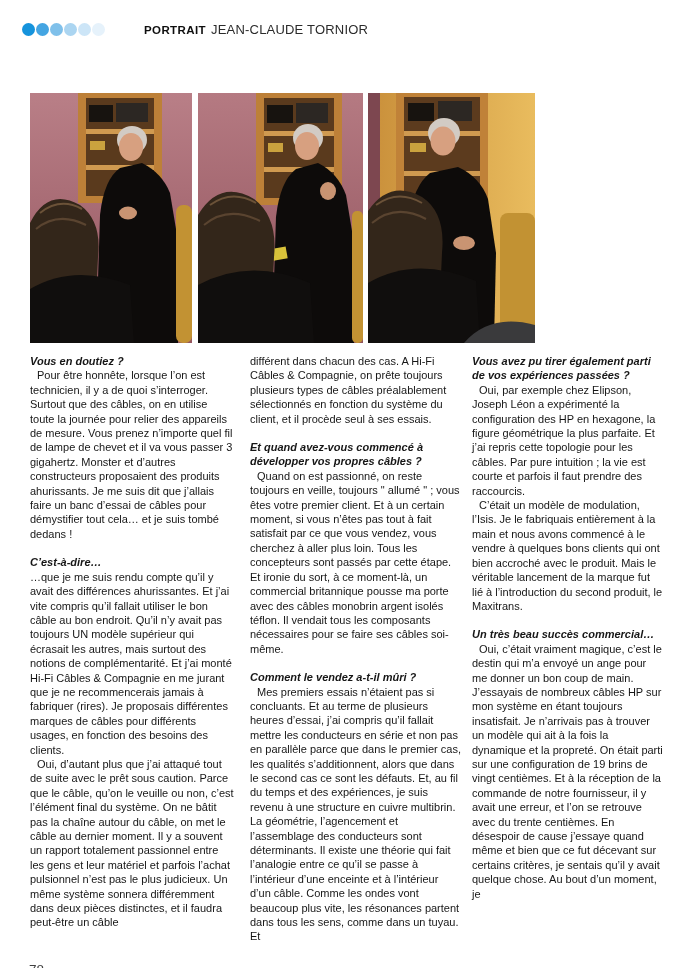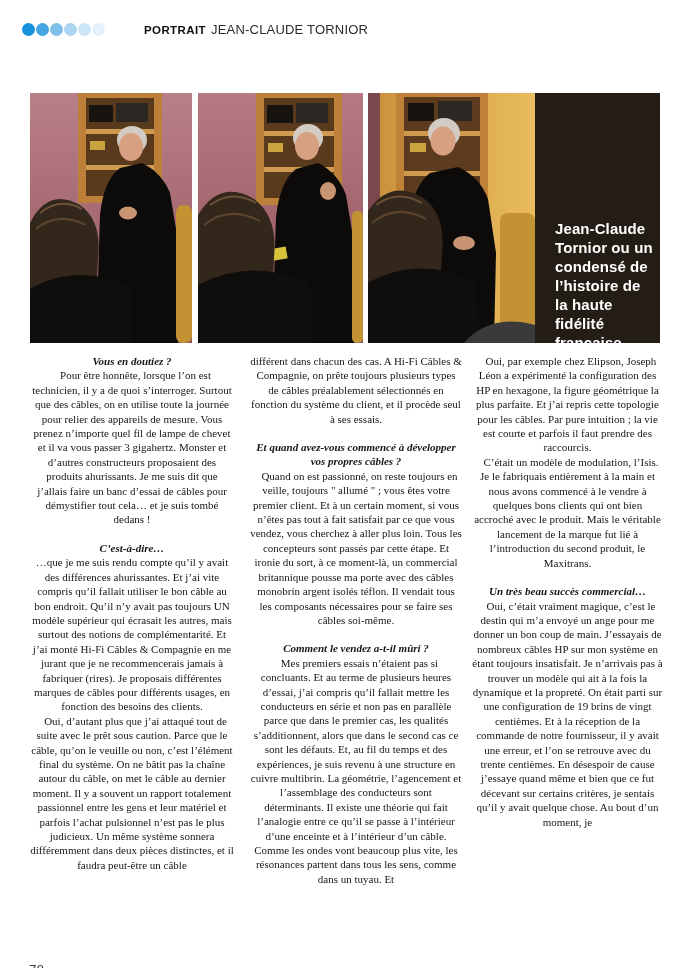--- a/index.html
+++ b/index.html
@@ -15,21 +15,21 @@
   
   .photos{position:absolute;left:30px;top:93px;display:flex;align-items:flex-start;}
   .photo{display:block;height:250px;}
   .ph1{margin-right:6px;}
   .ph2{margin-right:5px;}
   .caption-box{
     width:125px;height:250px;background:#241d15;color:#ffffff;box-sizing:border-box;
     padding:126px 4px 0 20px;font-weight:bold;font-size:15px;line-height:19px;letter-spacing:.1px;
   }
   
-  .col{position:absolute;top:354px;font-size:11px;line-height:14.4px;color:#161616;text-align:center;font-family:Liberation Serif, serif;}
+  .col{position:absolute;top:354px;font-size:11px;line-height:14.4px;color:#161616;text-align:left;}
   #col1{left:30px;width:204px;}
   #col2{left:250px;width:212px;}
   #col3{left:472px;width:191px;}
   .q-heading{font-weight:bold;font-style:italic;margin-top:14px;}
   .col > .q-heading:first-child{margin-top:0;}
   .para{text-indent:7px;}
   .para.cont{text-indent:0;}
   .page-num{position:absolute;left:29px;top:962px;font-size:13.5px;color:#404040;}
 </style>
 </head>
@@ -127,39 +127,37 @@
     <ellipse cx="96" cy="150" rx="11" ry="7" fill="#c99472"></ellipse>
     <rect x="132" y="120" width="35" height="130" rx="8" fill="#c29233"></rect>
     <rect x="48" y="142" width="24" height="11" fill="#d8c23a" transform="rotate(-8 48 142)"></rect>
     <path d="M0 250 L0 118 Q22 86 54 104 Q78 120 74 160 L70 250 Z" fill="#33261a"></path>
     <path d="M8 112 Q30 96 54 110" stroke="#6b5238" stroke-width="2" fill="none"></path>
     <path d="M4 130 Q28 110 58 126" stroke="#5a4430" stroke-width="2" fill="none"></path>
     <path d="M0 250 L0 190 Q48 162 108 188 L112 250 Z" fill="#100e0d"></path>
     <path d="M96 250 Q122 220 167 232 L167 250 Z" fill="#3a3a3c"></path>
   </svg>
 
-  <div class="caption-box">
-    <span>Jean-Claude Tornior ou un condensé de l’histoire de la haute fidélité française...</span>
-  </div>
 </div>
 
 <div class="col" id="col1">
     <div class="q-heading">Vous en doutiez ?</div>
     <div class="para">Pour être honnête, lorsque l’on est technicien, il y a de quoi s’interroger. Surtout que des câbles, on en utilise toute la journée pour relier des appareils de mesure. Vous prenez n’importe quel fil de lampe de chevet et il va vous passer 3 gigahertz. Monster et d’autres constructeurs proposaient des produits ahurissants. Je me suis dit que j’allais faire un banc d’essai de câbles pour démystifier tout cela… et je suis tombé dedans !</div>
     <div class="q-heading">C’est-à-dire…</div>
     <div class="para cont">…que je me suis rendu compte qu’il y avait des différences ahurissantes. Et j’ai vite compris qu’il fallait utiliser le bon câble au bon endroit. Qu’il n’y avait pas toujours UN modèle supérieur qui écrasait les autres, mais surtout des notions de complémentarité. Et j’ai monté Hi-Fi Câbles &amp; Compagnie en me jurant que je ne recommencerais jamais à fabriquer (rires). Je proposais différentes marques de câbles pour différents usages, en fonction des besoins des clients.</div>
     <div class="para">Oui, d’autant plus que j’ai attaqué tout de suite avec le prêt sous caution. Parce que le câble, qu’on le veuille ou non, c’est l’élément final du système. On ne bâtit pas la chaîne autour du câble, on met le câble au dernier moment. Il y a souvent un rapport totalement passionnel entre les gens et leur matériel et parfois l’achat pulsionnel n’est pas le plus judicieux. Un même système sonnera différemment dans deux pièces distinctes, et il faudra peut-être un câble</div>
   </div>
 <div class="col" id="col2">
     <div class="para cont">différent dans chacun des cas. A Hi-Fi Câbles &amp; Compagnie, on prête toujours plusieurs types de câbles préalablement sélectionnés en fonction du système du client, et il procède seul à ses essais.</div>
     <div class="q-heading">Et quand avez-vous commencé à développer vos propres câbles ?</div>
     <div class="para">Quand on est passionné, on reste toujours en veille, toujours " allumé " ; vous êtes votre premier client. Et à un certain moment, si vous n’êtes pas tout à fait satisfait par ce que vous vendez, vous cherchez à aller plus loin. Tous les concepteurs sont passés par cette étape. Et ironie du sort, à ce moment-là, un commercial britannique pousse ma porte avec des câbles monobrin argent isolés téflon. Il vendait tous les composants nécessaires pour se faire ses câbles soi-même.</div>
     <div class="q-heading">Comment le vendez a-t-il mûri ?</div>
     <div class="para">Mes premiers essais n’étaient pas si concluants. Et au terme de plusieurs heures d’essai, j’ai compris qu’il fallait mettre les conducteurs en série et non pas en parallèle parce que dans le premier cas, les qualités s’additionnent, alors que dans le second cas ce sont les défauts. Et, au fil du temps et des expériences, je suis revenu à une structure en cuivre multibrin. La géométrie, l’agencement et l’assemblage des conducteurs sont déterminants. Il existe une théorie qui fait l’analogie entre ce qu’il se passe à l’intérieur d’une enceinte et à l’intérieur d’un câble. Comme les ondes vont beaucoup plus vite, les résonances partent dans tous les sens, comme dans un tuyau. Et</div>
   </div>
 <div class="col" id="col3">
+    <div class="q-heading">Vous avez pu tirer également parti de vos expériences passées ?</div>
     <div class="para">Oui, par exemple chez Elipson, Joseph Léon a expérimenté la configuration des HP en hexagone, la figure géométrique la plus parfaite. Et j’ai repris cette topologie pour les câbles. Par pure intuition ; la vie est courte et parfois il faut prendre des raccourcis.</div>
     <div class="para">C’était un modèle de modulation, l’Isis. Je le fabriquais entièrement à la main et nous avons commencé à le vendre à quelques bons clients qui ont bien accroché avec le produit. Mais le véritable lancement de la marque fut lié à l’introduction du second produit, le Maxitrans.</div>
     <div class="q-heading">Un très beau succès commercial…</div>
     <div class="para">Oui, c’était vraiment magique, c’est le destin qui m’a envoyé un ange pour me donner un bon coup de main. J’essayais de nombreux câbles HP sur mon système en étant toujours insatisfait. Je n’arrivais pas à trouver un modèle qui ait à la fois la dynamique et la propreté. On était parti sur une configuration de 19 brins de vingt centièmes. Et à la réception de la commande de notre fournisseur, il y avait une erreur, et l’on se retrouve avec du trente centièmes. En désespoir de cause j’essaye quand même et bien que ce fut décevant sur certains critères, je sentais qu’il y avait quelque chose. Au bout d’un moment, je</div>
   </div>
 
 <div class="page-num">78</div>
 
 </body></html>

